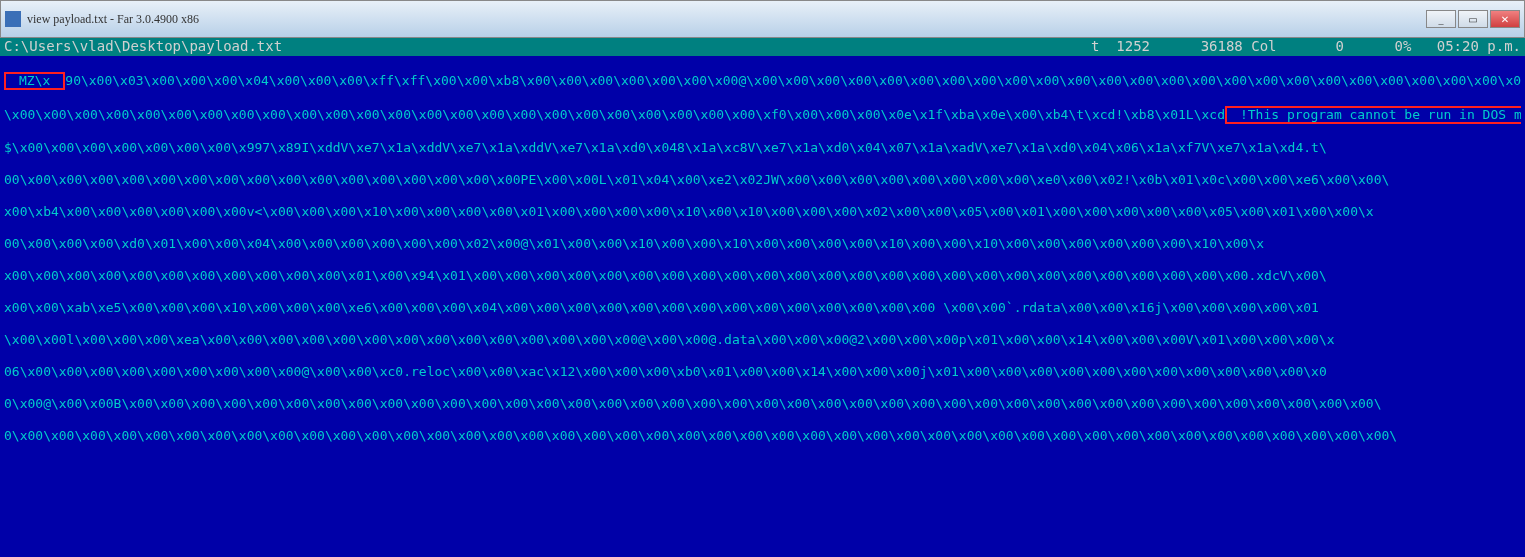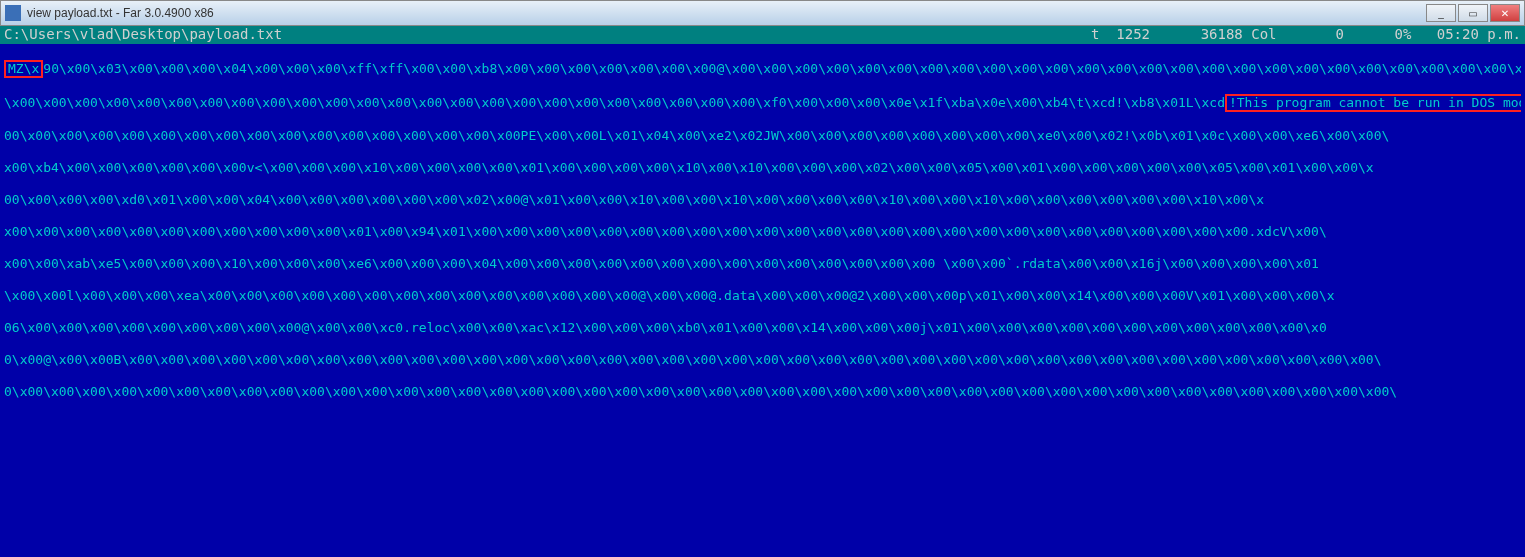--- a/index.html
+++ b/index.html
@@ -5,27 +5,27 @@
 * { margin: 0; padding: 0; box-sizing: border-box; }
 body {
   font-family: "Lucida Console", Monaco, monospace;
   font-size: 14px;
   background: #0000a8;
   width: 1525px;
   height: 557px;
   overflow: hidden;
 }
 .titlebar {
-  height: 26px;
+  height: 38px;
   background: linear-gradient(to bottom, #e8f0f8 0%, #d0e0f0 50%, #b8d0e8 100%);
   border: 1px solid #888;
   display: flex;
   align-items: center;
   padding: 0 4px;
-  font-family: Liberation Sans, sans-serif;
+  font-family: Liberation Serif, serif;
   font-size: 12px;
   color: #333;
 }
 .titlebar .icon {
   width: 16px; height: 16px;
   background: #3a6fb7;
   margin-right: 6px;
   display: inline-block;
 }
 .titlebar .title { flex: 1; }
@@ -58,21 +58,21 @@
   white-space: pre;
   line-height: 16px;
   font-size: 13px;
   letter-spacing: 0;
   padding: 0 4px;
   height: calc(557px - 26px - 18px);
   overflow: hidden;
 }
 .hl {
   border: 2px solid #ff2020;
-  padding: 0 2px;
+  padding: 0 13px;
   display: inline-block;
   line-height: 14px;
 }
 .line { display: block; overflow: hidden; white-space: pre; }
 </style>
 </head>
 <body>
 
 <div class="titlebar">
   <span class="icon"></span>
@@ -91,20 +91,21 @@
   <span>36188</span><span> </span>
   <span>Col</span><span>       </span>
   <span>0</span><span>      </span>
   <span>0%</span><span>   </span>
   <span>05:20 p.m.</span>
 </div>
 
 <div class="content">
 <span class="line"><span class="hl">MZ\x</span><span>90\x00\x03\x00\x00\x00\x04\x00\x00\x00\xff\xff\x00\x00\xb8\x00\x00\x00\x00\x00\x00\x00@\x00\x00\x00\x00\x00\x00\x00\x00\x00\x00\x00\x00\x00\x00\x00\x00\x00\x00\x00\x00\x00\x00\x00\x00\x00\x00\x00\x00\x00\x00\x00\x00\x00\x00\x00\x00</span></span>
 <span class="line"><span>\x00\x00\x00\x00\x00\x00\x00\x00\x00\x00\x00\x00\x00\x00\x00\x00\x00\x00\x00\x00\x00\x00\x00\x00\xf0\x00\x00\x00\x0e\x1f\xba\x0e\x00\xb4\t\xcd!\xb8\x01L\xcd</span><span class="hl">!This program cannot be run in DOS mode.</span></span>
+<span class="line">$\x00\x00\x00\x00\x00\x00\x00\x997\x89I\xddV\xe7\x1a\xddV\xe7\x1a\xddV\xe7\x1a\xd0\x048\x1a\xc8V\xe7\x1a\xd0\x04\x07\x1a\xadV\xe7\x1a\xd0\x04\x06\x1a\xf7V\xe7\x1a\xd4.t\</span>
 <span class="line">00\x00\x00\x00\x00\x00\x00\x00\x00\x00\x00\x00\x00\x00\x00\x00\x00PE\x00\x00L\x01\x04\x00\xe2\x02JW\x00\x00\x00\x00\x00\x00\x00\x00\xe0\x00\x02!\x0b\x01\x0c\x00\x00\xe6\x00\x00\</span>
 <span class="line">x00\xb4\x00\x00\x00\x00\x00\x00v&lt;\x00\x00\x00\x10\x00\x00\x00\x00\x01\x00\x00\x00\x00\x10\x00\x10\x00\x00\x00\x02\x00\x00\x05\x00\x01\x00\x00\x00\x00\x00\x05\x00\x01\x00\x00\x</span>
 <span class="line">00\x00\x00\x00\xd0\x01\x00\x00\x04\x00\x00\x00\x00\x00\x00\x02\x00@\x01\x00\x00\x10\x00\x00\x10\x00\x00\x00\x00\x10\x00\x00\x10\x00\x00\x00\x00\x00\x00\x10\x00\x</span>
 <span class="line">x00\x00\x00\x00\x00\x00\x00\x00\x00\x00\x00\x01\x00\x94\x01\x00\x00\x00\x00\x00\x00\x00\x00\x00\x00\x00\x00\x00\x00\x00\x00\x00\x00\x00\x00\x00\x00\x00\x00\x00.xdcV\x00\</span>
 <span class="line">x00\x00\xab\xe5\x00\x00\x00\x10\x00\x00\x00\xe6\x00\x00\x00\x04\x00\x00\x00\x00\x00\x00\x00\x00\x00\x00\x00\x00\x00\x00 \x00\x00`.rdata\x00\x00\x16j\x00\x00\x00\x00\x01</span>
 <span class="line">\x00\x00l\x00\x00\x00\xea\x00\x00\x00\x00\x00\x00\x00\x00\x00\x00\x00\x00\x00\x00@\x00\x00@.data\x00\x00\x00@2\x00\x00\x00p\x01\x00\x00\x14\x00\x00\x00V\x01\x00\x00\x00\x</span>
 <span class="line">06\x00\x00\x00\x00\x00\x00\x00\x00\x00@\x00\x00\xc0.reloc\x00\x00\xac\x12\x00\x00\x00\xb0\x01\x00\x00\x14\x00\x00\x00j\x01\x00\x00\x00\x00\x00\x00\x00\x00\x00\x00\x00\x0</span>
 <span class="line">0\x00@\x00\x00B\x00\x00\x00\x00\x00\x00\x00\x00\x00\x00\x00\x00\x00\x00\x00\x00\x00\x00\x00\x00\x00\x00\x00\x00\x00\x00\x00\x00\x00\x00\x00\x00\x00\x00\x00\x00\x00\x00\x00\x00\</span>
 <span class="line">0\x00\x00\x00\x00\x00\x00\x00\x00\x00\x00\x00\x00\x00\x00\x00\x00\x00\x00\x00\x00\x00\x00\x00\x00\x00\x00\x00\x00\x00\x00\x00\x00\x00\x00\x00\x00\x00\x00\x00\x00\x00\x00\x00\x00\</span>
 

